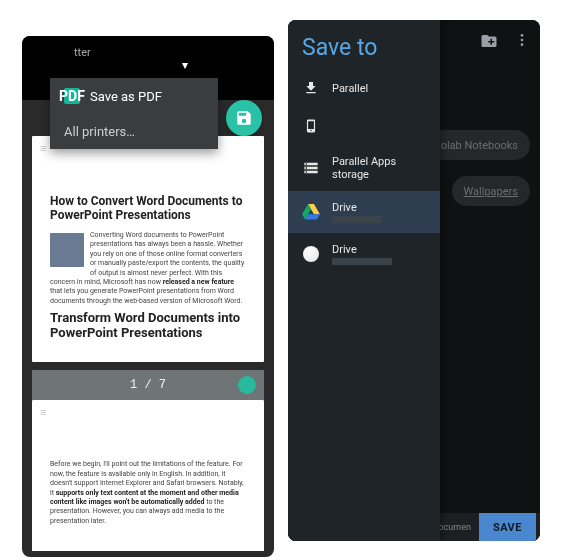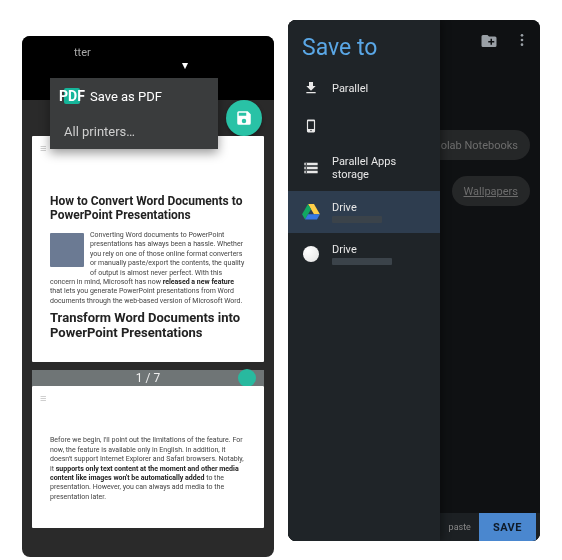--- a/index.html
+++ b/index.html
@@ -57,22 +57,22 @@
     background:#fff; border-radius:1px; margin-bottom:8px;
     padding:12px 18px 22px; position:relative;
   }
   .page-bar{position:absolute;top:6px;left:8px;color:#c2c2c2;font-size:11px;}
   .page h3{font-size:12px;font-weight:700;margin:46px 0 8px 0;line-height:1.2;color:#222;}
   .page p{font-size:7px;line-height:1.35;color:#444;margin:4px 0;}
   .page .thumb{float:left;width:34px;height:34px;background:#6b7a93;margin:2px 6px 2px 0;border-radius:1px;}
   .page strong{font-weight:700;color:#222;}
   .page h4{font-size:13px;font-weight:700;margin-top:2px;color:#222;}
   .page-indicator{
-    background:#6f7576; height:16px; display:flex;align-items:center;justify-content:center;
-    color:#eee; font-size:12px; position:relative;
+    background:#6f7576; height:30px; display:flex;align-items:center;justify-content:center;
+    color:#eee; font-size:12px; position:relative;font-family:Liberation Mono, monospace;
   }
   .page-check{position:absolute;right:8px;width:18px;height:18px;border-radius:50%;background:#28b99f;}
 
   
   .right-phone{ left:288px; top:20px; background:#161a1d; }
   .rp-blurbg{
     position:absolute; inset:0; background:#0f1113;
   }
   .rp-topbar{
     position:absolute; top:0; left:0; right:0; height:40px;
@@ -157,21 +157,21 @@
       <h4>Transform Word Documents into PowerPoint Presentations</h4>
     </div>
 
     <div class="page-indicator">
       <span>1 / 7</span>
       <span class="page-check"></span>
     </div>
 
     <div class="page" style="min-height:130px;">
       <span class="page-bar">≡</span>
-      <p style="margin-top:38px;">
+      <p style="margin-top:48px;">
         <span>Before we begin, I'll point out the limitations of the feature. For now, the feature is available only in English. In addition, it doesn't support Internet Explorer and Safari browsers. Notably, it </span><strong>supports only text content at the moment and other media content like images won't be automatically added</strong><span> to the presentation. However, you can always add media to the presentation later.</span>
       </p>
     </div>
   </div>
 </div>
 
 <div class="phone right-phone">
   <div class="rp-blurbg">
     <div class="rp-topbar">
       <span class="ico new-folder">
@@ -187,21 +187,21 @@
           </svg>
       </span>
     </div>
     <div class="rp-dim-item a">
         <span>Colab Notebooks</span>
       </div>
     <div class="rp-dim-item b">
         <span>Wallpapers</span>
       </div>
     <div class="rp-bottom">
-      <span class="hint">paste</span>
+      <span class="hint">ocumen</span>
       <div class="save-btn"><span>SAVE</span></div>
     </div>
   </div>
 
   <div class="rp-drawer">
     <div class="rp-title">Save to</div>
 
     <div class="drawer-row">
       <span class="ico">
         <svg width="16" height="16" viewBox="0 0 24 24" fill="#e8e8e8">

